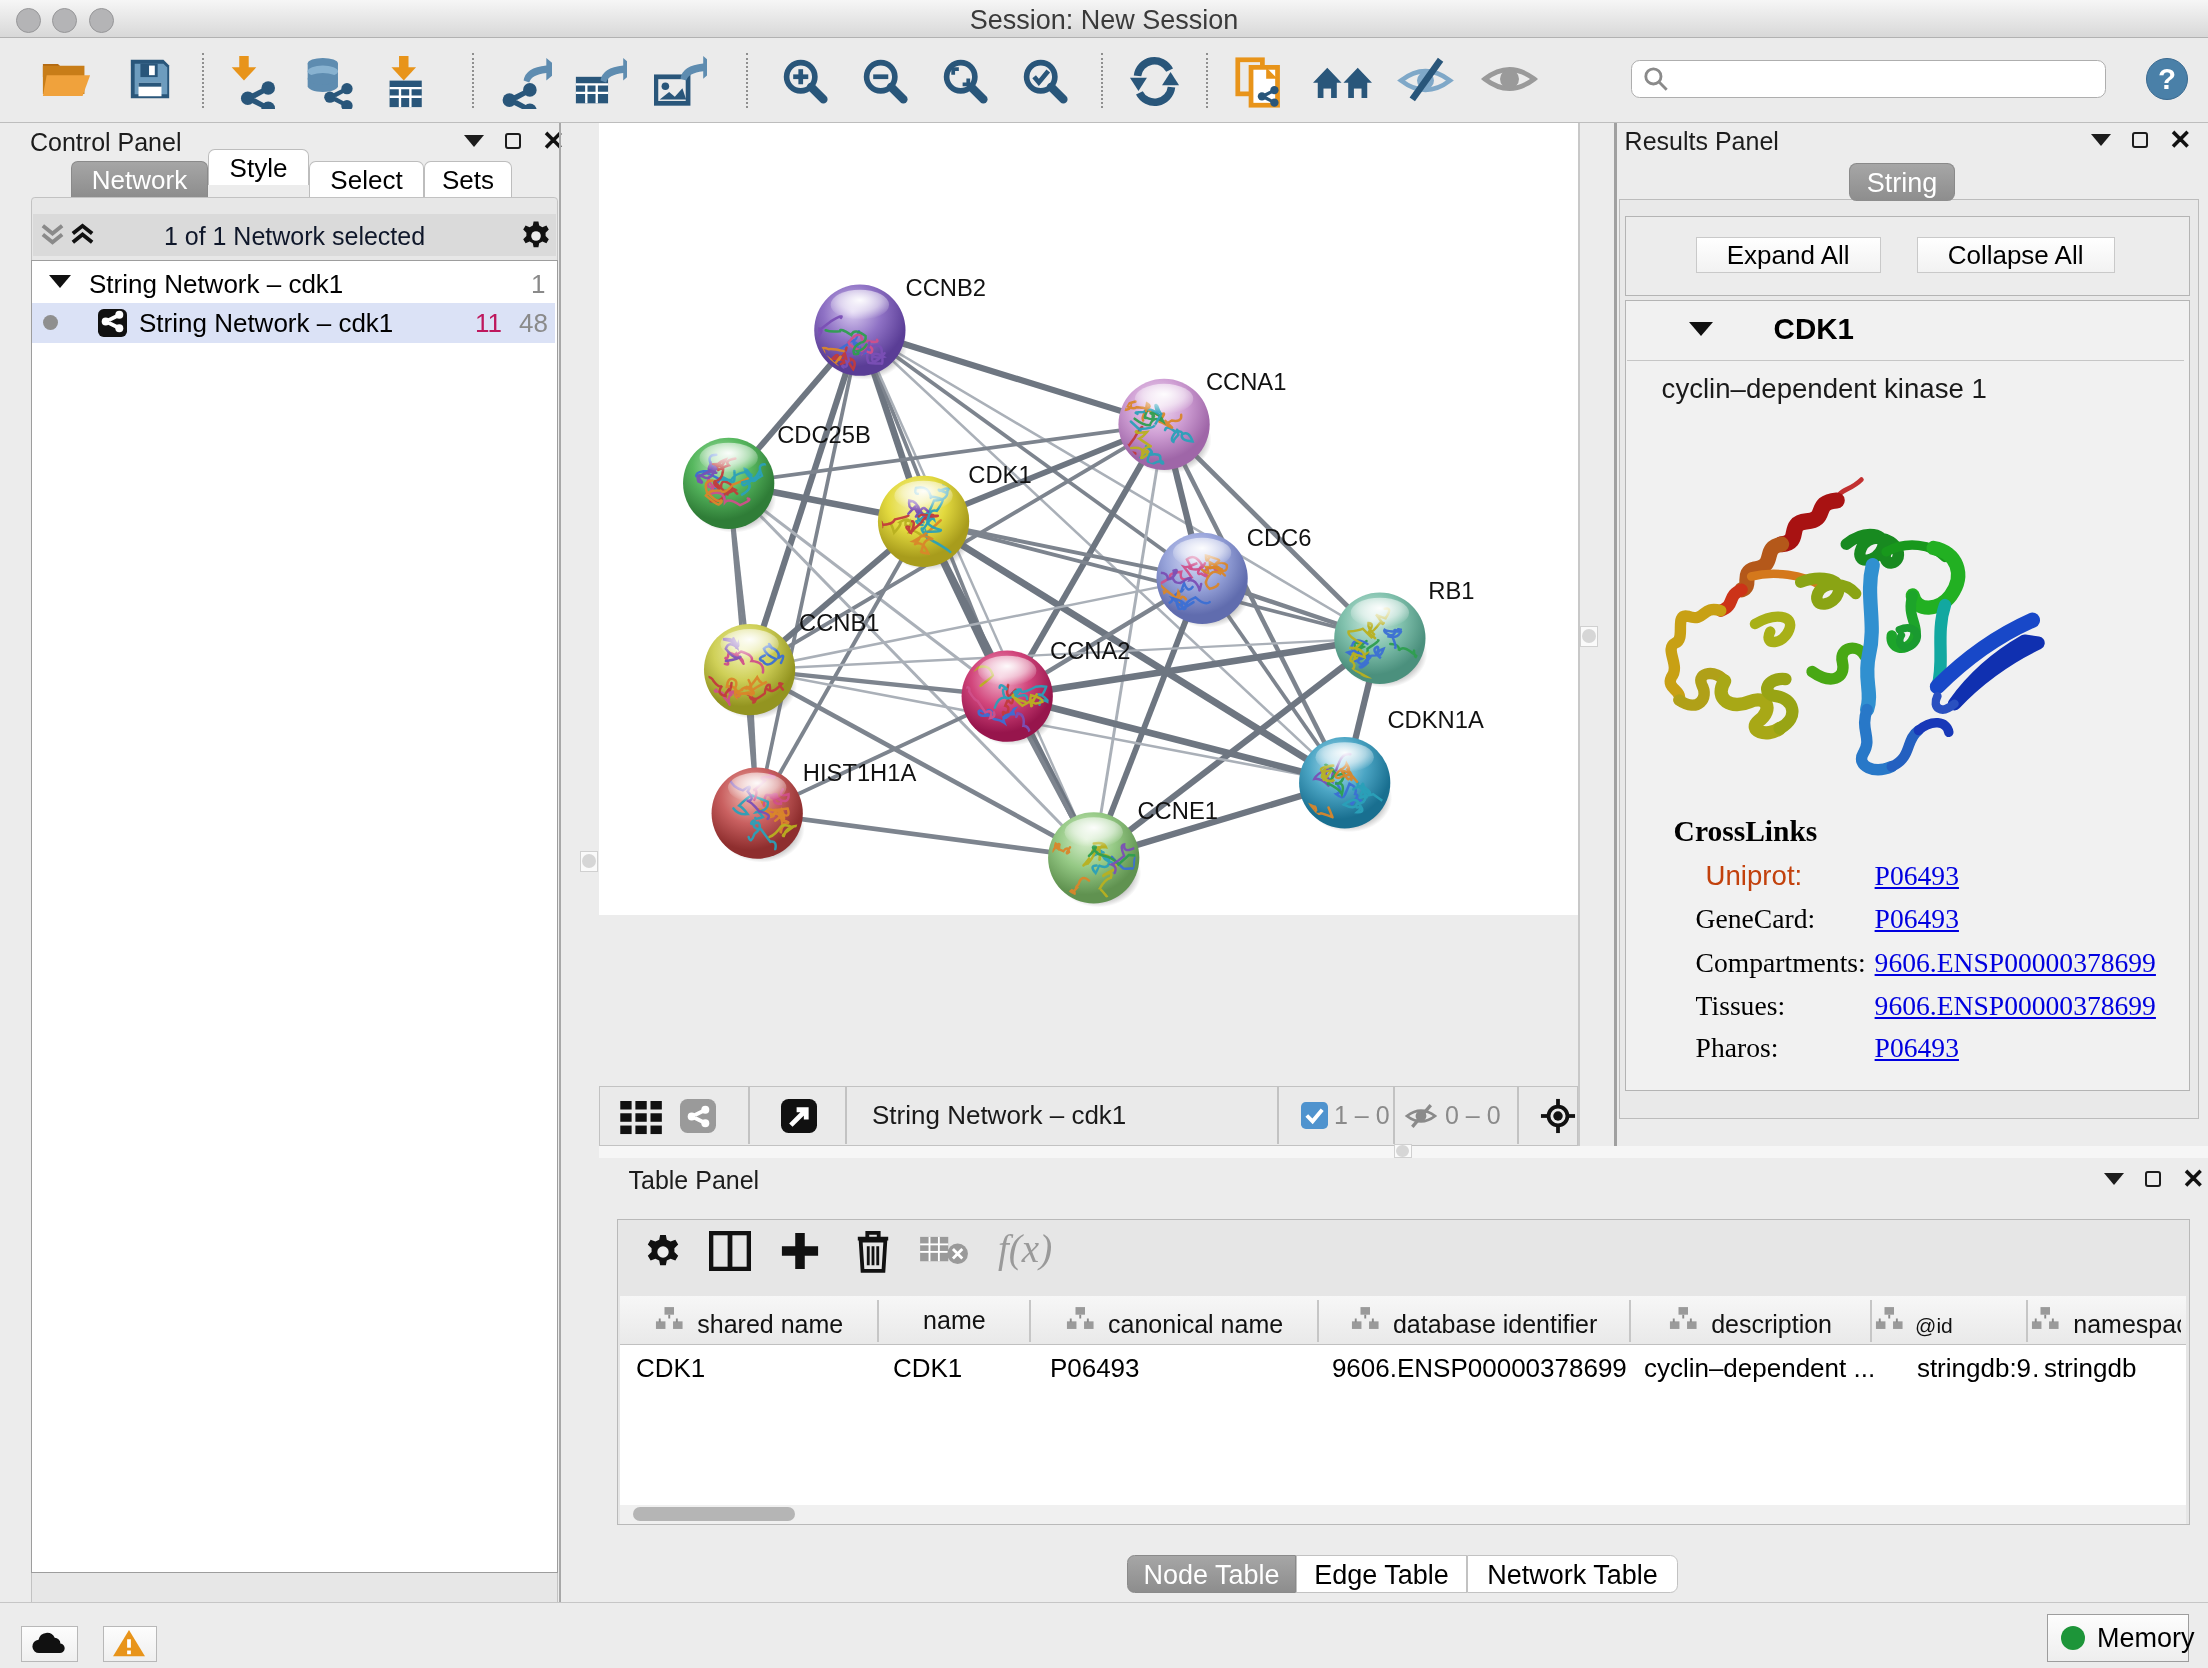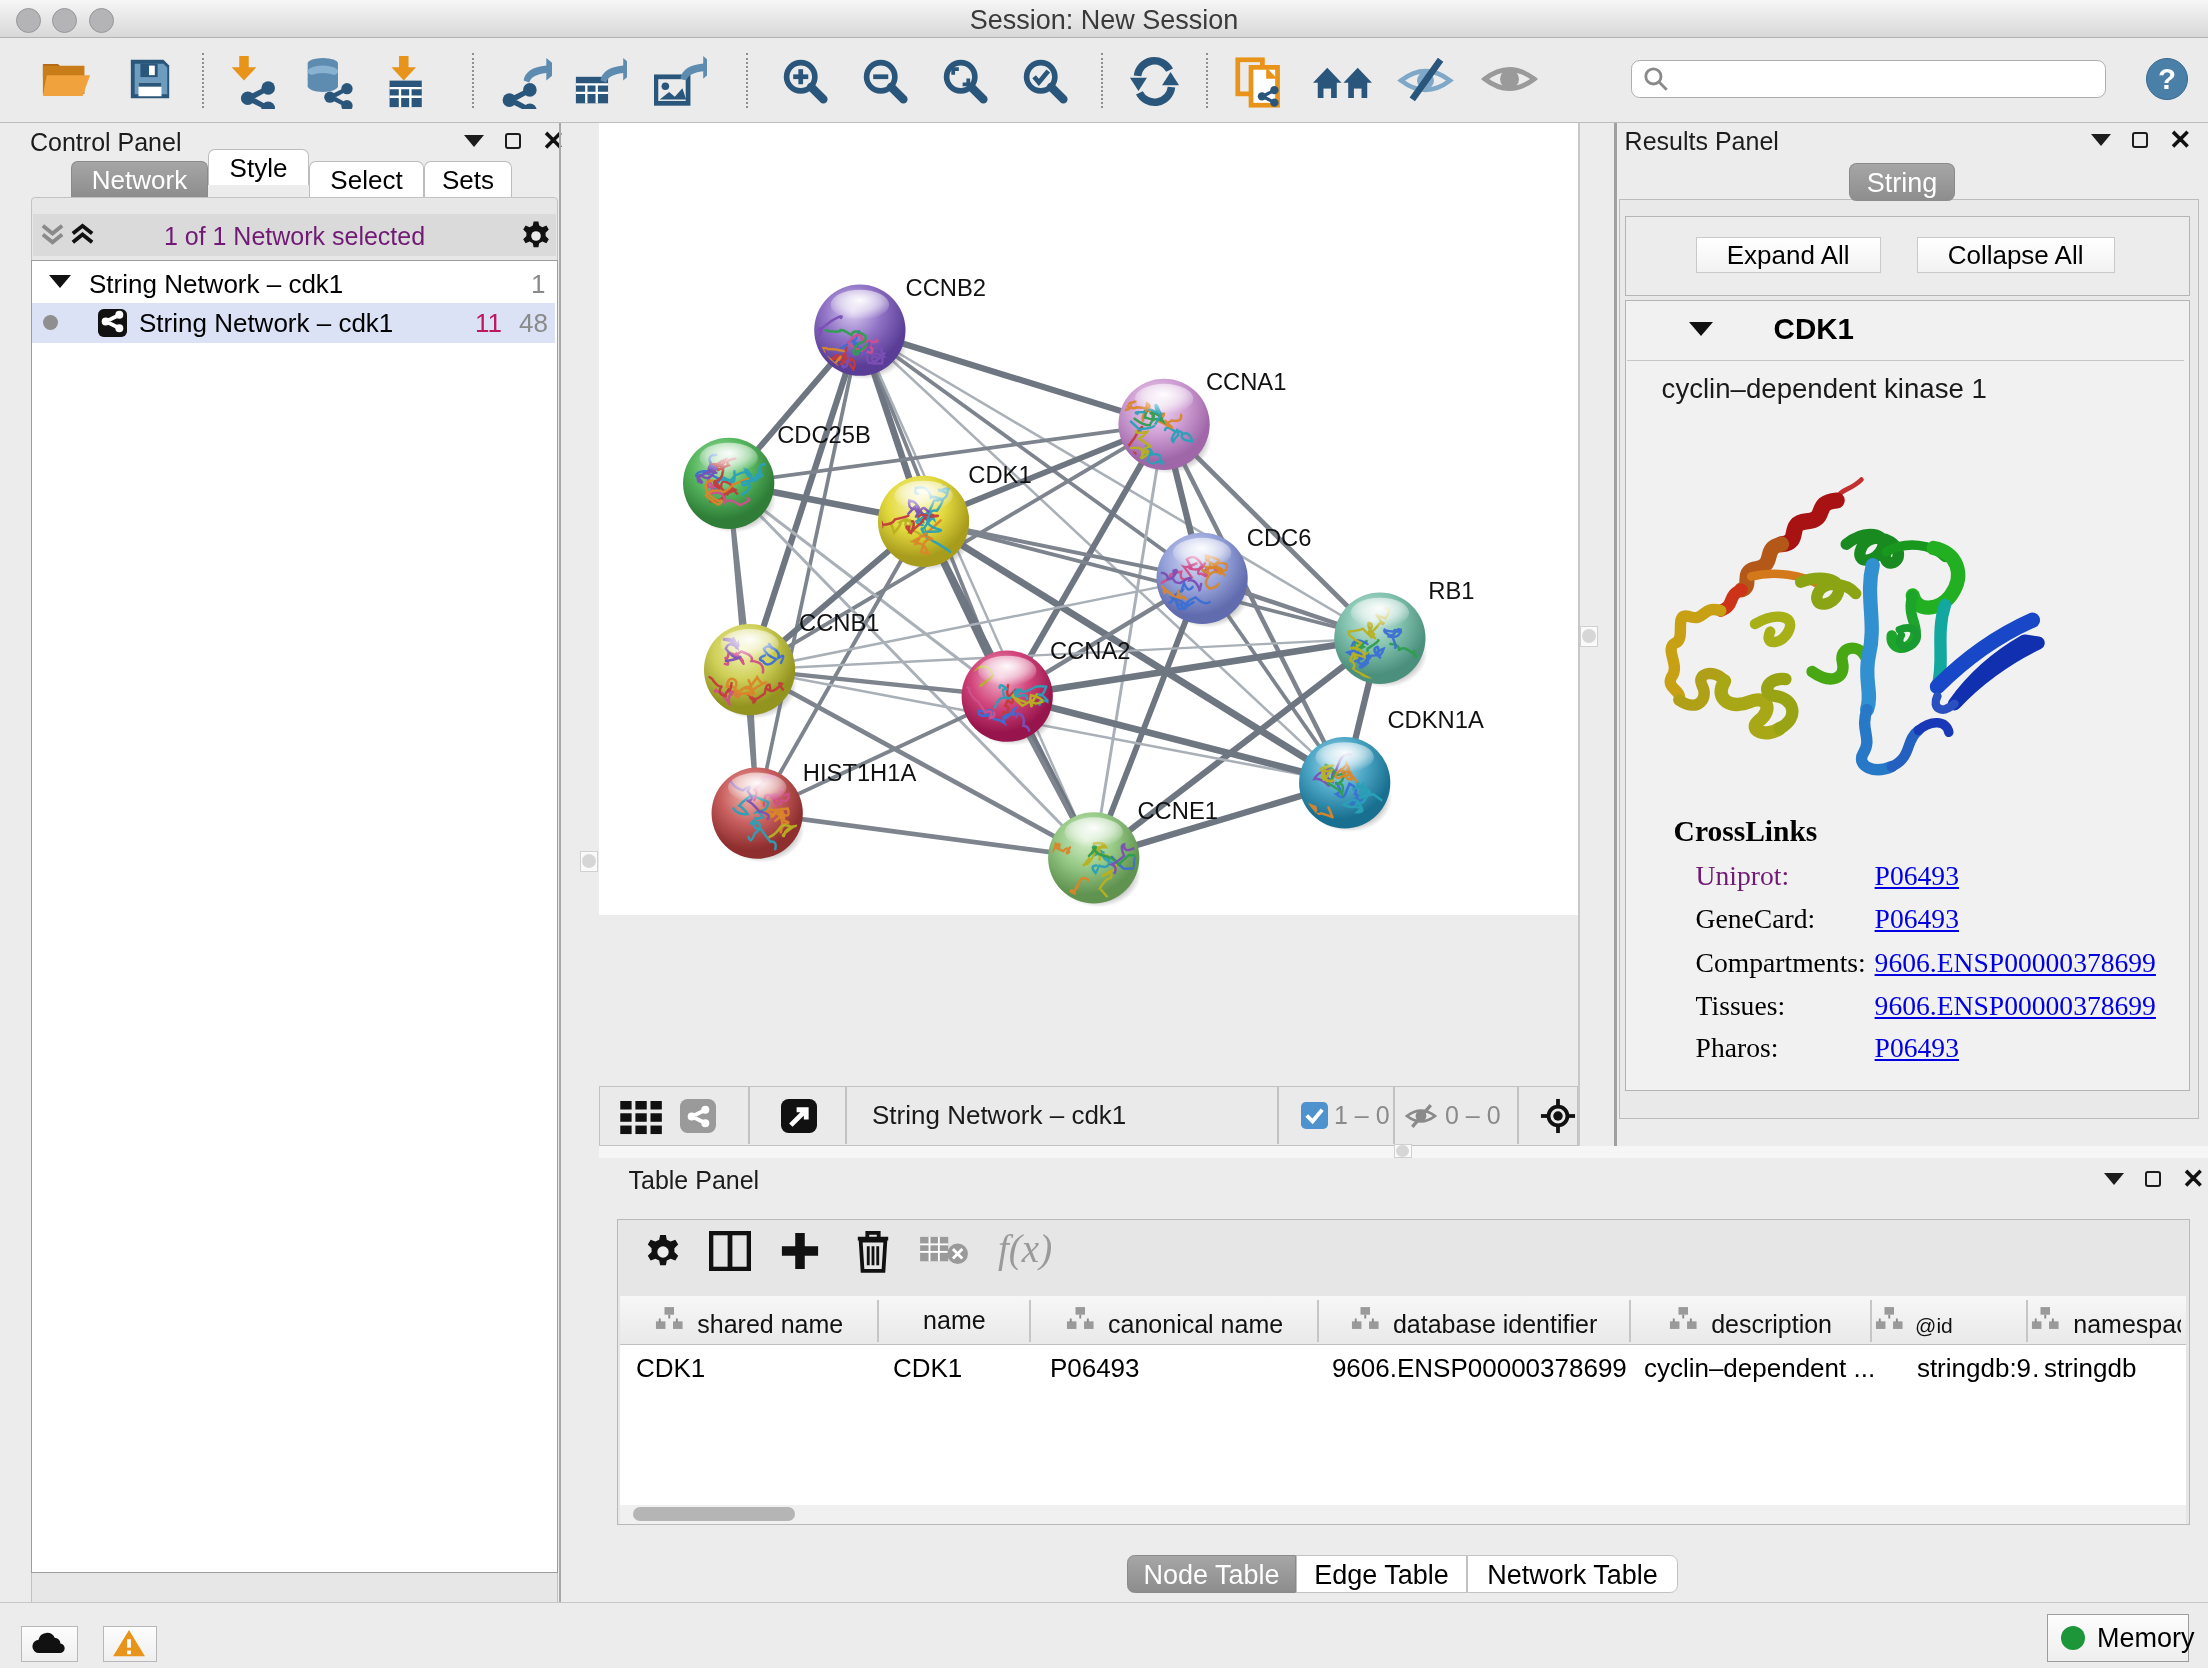--- a/index.html
+++ b/index.html
@@ -209,21 +209,21 @@
             <path d="M4 4 l10 8 10-8"></path>
             <path d="M4 13 l10 8 10-8"></path>
           </g>
         </svg>
         <svg class="abs" style="left:36px;top:7.6px" width="27" height="27" viewBox="0 0 28 28">
           <g stroke="#111" stroke-width="4" fill="none">
             <path d="M4 12 l10-8 10 8"></path>
             <path d="M4 21 l10-8 10 8"></path>
           </g>
         </svg>
-        <div class="abs" style="left:0;top:7.6px;width:523px;text-align:center;font-size:25px;color:#701a75">1 of 1 Network selected</div>
+        <div class="abs" style="left:0;top:7.6px;width:523px;text-align:center;font-size:25px;color:#0f172a">1 of 1 Network selected</div>
         <div class="abs" style="left:487px;top:5.7px"><svg width="32" height="32" viewBox="0 0 40 40">
             <path fill="#111" d="M17 2h6l1 5 4 2 5-2 3 5-4 4 0 4 4 4-3 5-5-2-4 2-1 5h-6l-1-5-4-2-5 2-3-5 4-4 0-4-4-4 3-5 5 2 4-2z"></path>
             <circle cx="20" cy="20" r="6" fill="#ececec"></circle>
           </svg></div>
       </div>
       <div class="abs" style="left:31px;top:137px;width:527px;height:1313px;background:#fff;border:1.9px solid #9d9d9d">
         <div class="abs" style="left:0;top:3.8px;width:523px;height:38px">
           <div class="abs" style="left:17px;top:10.5px;width:0;height:0;border-left:11.4px solid transparent;border-right:11.4px solid transparent;border-top:13.3px solid #111"></div>
           <div class="abs" style="left:57px;top:3.8px;font-size:26px;color:#000">String Network – cdk1</div>
           <div class="abs" style="left:499px;top:3.8px;font-size:26px;color:#8a8a8a">1</div>
@@ -657,21 +657,21 @@
 <path d="M218 270 C210 292 224 300 214 316 C206 330 226 338 244 330" stroke="#2878c8" stroke-width="12"></path>
 <path d="M244 330 C266 320 258 302 272 292" stroke="#2460c0" stroke-width="11"></path>
 <path d="M300 160 C290 190 300 220 292 246" stroke="#12a8a0" stroke-width="13"></path>
 <path d="M292 246 C322 216 356 192 392 176" stroke="#1848c8" stroke-width="16"></path>
 <path d="M398 200 C364 216 332 240 310 264 C330 236 356 214 384 198z" stroke="#1030b0" stroke-width="14"></path>
 <path d="M310 264 C296 276 286 268 292 256" stroke="#2a50c0" stroke-width="9"></path>
 <path d="M272 292 C286 280 302 282 304 294" stroke="#1838b8" stroke-width="10"></path>
 </g>
           </svg></div>
         <div class="abs" style="left:48px;top:514px;font-family:'Liberation Serif',serif;font-size:29.5px;font-weight:bold;color:#000">CrossLinks</div>
-        <div class="abs" style="left:70px;top:559px;font-family:Liberation Serif, serif;font-size:27.6px;color:#701a75">Uniprot:</div>
+        <div class="abs" style="left:80px;top:559px;font-family:Liberation Sans, sans-serif;font-size:27.6px;color:#c2410c">Uniprot:</div>
         <div class="abs" style="left:249px;top:559px;font-family:'Liberation Serif',serif;font-size:27.6px"><a class="lnk">P06493</a></div>
         <div class="abs" style="left:70px;top:602px;font-family:'Liberation Serif',serif;font-size:27.6px;color:#000">GeneCard:</div>
         <div class="abs" style="left:249px;top:602px;font-family:'Liberation Serif',serif;font-size:27.6px"><a class="lnk">P06493</a></div>
         <div class="abs" style="left:70px;top:646px;font-family:'Liberation Serif',serif;font-size:27.6px;color:#000">Compartments:</div>
         <div class="abs" style="left:249px;top:646px;font-family:'Liberation Serif',serif;font-size:27.6px"><a class="lnk">9606.ENSP00000378699</a></div>
         <div class="abs" style="left:70px;top:689px;font-family:'Liberation Serif',serif;font-size:27.6px;color:#000">Tissues:</div>
         <div class="abs" style="left:249px;top:689px;font-family:'Liberation Serif',serif;font-size:27.6px"><a class="lnk">9606.ENSP00000378699</a></div>
         <div class="abs" style="left:70px;top:731px;font-family:'Liberation Serif',serif;font-size:27.6px;color:#000">Pharos:</div>
         <div class="abs" style="left:249px;top:731px;font-family:'Liberation Serif',serif;font-size:27.6px"><a class="lnk">P06493</a></div>
       </div>

